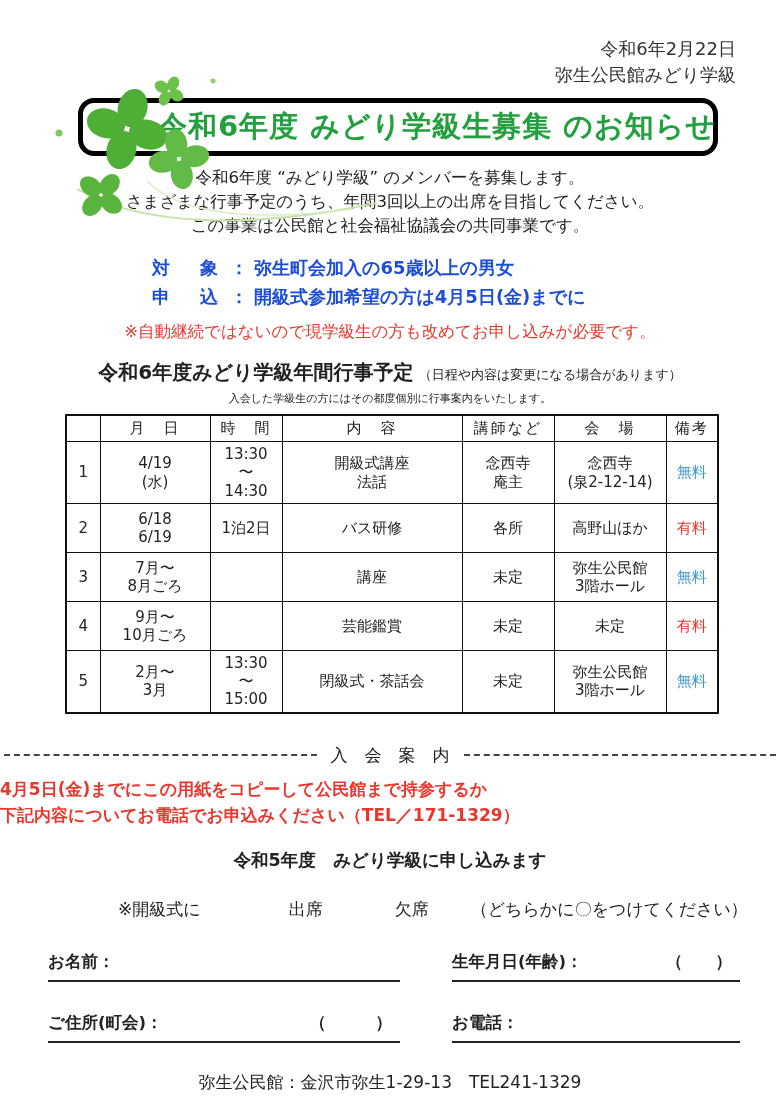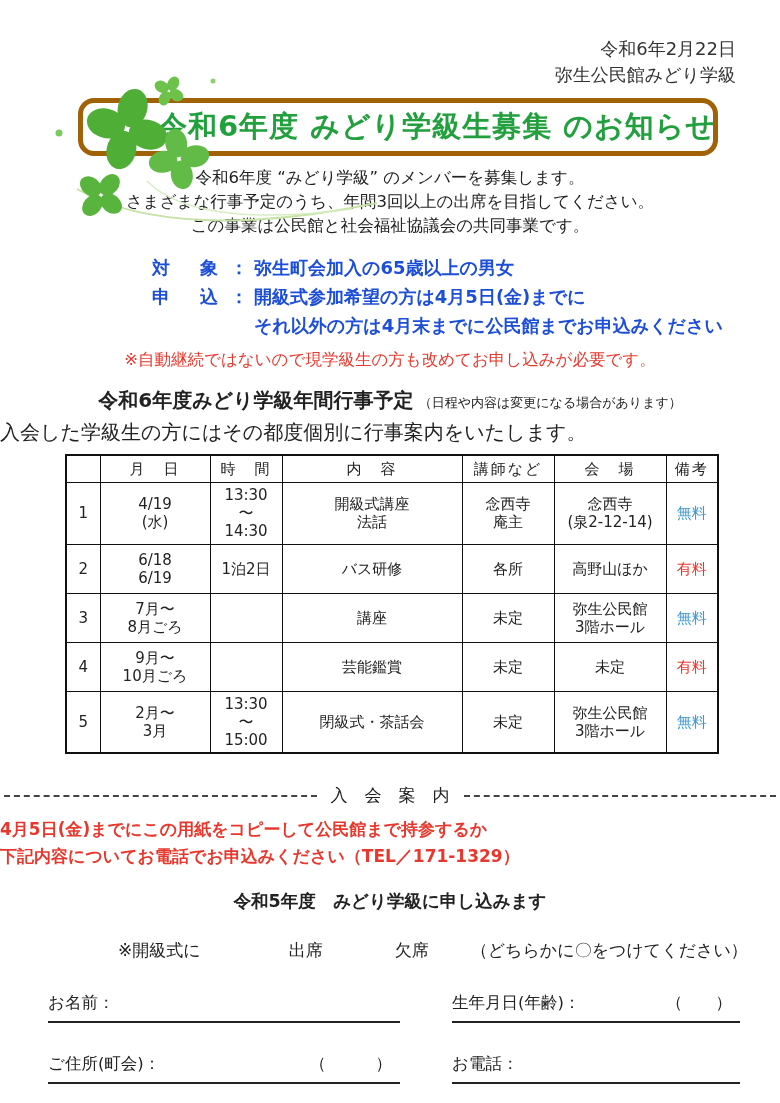--- a/index.html
+++ b/index.html
@@ -8,42 +8,42 @@
   .page{
     width:780px; height:1103px; background:#ffffff; margin:0 auto;
     position:relative; overflow:hidden; color:#222;
     padding-top:36px;
   }
   
   .doc-header{ text-align:right; padding-right:44px; font-size:18px; line-height:1.45; color:#333; }
   
   .banner{
     position:relative; margin:10px 62px 0 78px; height:58px;
-    border:5px solid #a16207; border-radius:16px; background:#fff;
+    border:5px solid #000000; border-radius:16px; background:#fff;
     display:flex; align-items:center; justify-content:center;
     box-shadow: inset 0 0 0 2px #ffffff;
   }
   .banner h1{
     font-size:29px; font-weight:bold; color:#23a03e; letter-spacing:1px;
     padding-left:78px; white-space:nowrap;
   }
   .clovers{ position:absolute; left:-36px; top:-34px; pointer-events:none; }
   
   .intro{ margin-top:10px; text-align:center; font-size:16.5px; line-height:1.45; color:#222; }
   
   .notice{ margin:16px 0 0 152px; color:#1d4ed8; font-weight:bold; font-size:18px; line-height:1.6; }
   .notice-row{ display:flex; }
   .notice-label{ width:72px; letter-spacing:6px; }
   .notice-colon{ width:30px; text-align:center; }
   .renewal-note{ margin-top:9px; text-align:center; color:#e8382d; font-size:16.5px; }
   
   .sched-heading{ margin-top:16px; text-align:center; }
   .sched-heading .main{ font-size:20px; font-weight:bold; color:#222; }
   .sched-heading .note{ font-size:13px; color:#222; }
-  .sched-sub{ text-align:left; font-size:20px; margin-top:5px; }
+  .sched-sub{ text-align:center; font-size:11px; margin-top:5px; }
   
   table.schedule{ border-collapse:collapse; margin:8px auto 0 65px; table-layout:fixed; width:652px; }
   table.schedule th, table.schedule td{
     border:1.6px solid #111; text-align:center; vertical-align:middle;
     font-size:15px; line-height:1.22; padding:2px 2px;
   }
   table.schedule{ border:2.5px solid #111; }
   table.schedule th{ font-weight:normal; height:27px; letter-spacing:2px; }
   .pre{ white-space:pre-line; }
   .r-tall td{ height:62px; }
@@ -53,21 +53,21 @@
   
   .divider{ display:flex; align-items:center; margin:30px 4px 0 4px; }
   .dash{ flex:1; border-top:2px dashed #444; height:0; }
   .divider-label{ padding:0 14px; font-size:17px; color:#222; white-space:nowrap; }
   
   .apply-lines{ margin-top:9px; color:#e8382d; font-size:17px; font-weight:bold; line-height:1.55; }
   .apply-heading{ margin-top:20px; text-align:center; font-size:17.5px; font-weight:bold; color:#222; }
   .attendance{ margin:26px 0 0 118px; display:flex; font-size:17px; color:#222;align-items:center; }
   .attendance .gap1{ width:88px; } .attendance .gap2{ width:72px; } .attendance .gap3{ width:42px; }
   
-  .form-row{ display:flex; justify-content:space-between; padding:0 40px 0 48px; margin-top:30px; }
+  .form-row{ display:flex; justify-content:space-between; padding:0 40px 0 48px; margin-top:30px;font-weight:bold; }
   .field{ border-bottom:2.2px solid #222; padding-bottom:7px; font-size:16.5px; color:#222;
           display:flex; justify-content:space-between; align-items:flex-end; }
   .field .paren{ padding-right:8px; white-space:pre; }
   .f-left{ width:352px; } .f-right{ width:288px; }
   .form-row + .form-row{ margin-top:30px; }
   
   .footer{ margin-top:28px; text-align:center; font-size:17px; color:#222; }
 </style>
 </head>
 <body>
@@ -111,25 +111,20 @@
     <div class="notice-row">
       <span class="notice-label">対　象</span>
       <span class="notice-colon">：</span>
       <span>弥生町会加入の65歳以上の男女</span>
     </div>
     <div class="notice-row">
       <span class="notice-label">申　込</span>
       <span class="notice-colon">：</span>
       <span>開級式参加希望の方は4月5日(金)までに</span>
     </div>
-    <div class="notice-row">
-      <span class="notice-label"></span>
-      <span class="notice-colon"></span>
-      <span>それ以外の方は4月末までに公民館までお申込みください</span>
-    </div>
   </div>
 
   <div class="renewal-note">※自動継続ではないので現学級生の方も改めてお申し込みが必要です。</div>
 
   <div class="sched-heading">
     <span class="main">令和6年度みどり学級年間行事予定</span>
     <span class="note">（日程や内容は変更になる場合があります）</span>
   </div>
   <div class="sched-sub">入会した学級生の方にはその都度個別に行事案内をいたします。</div>
 

